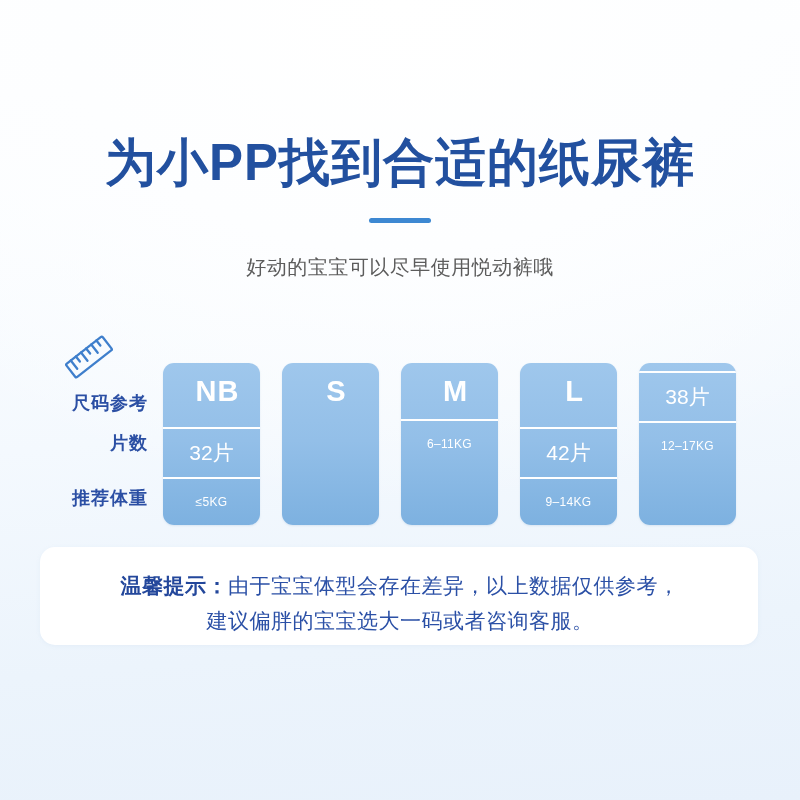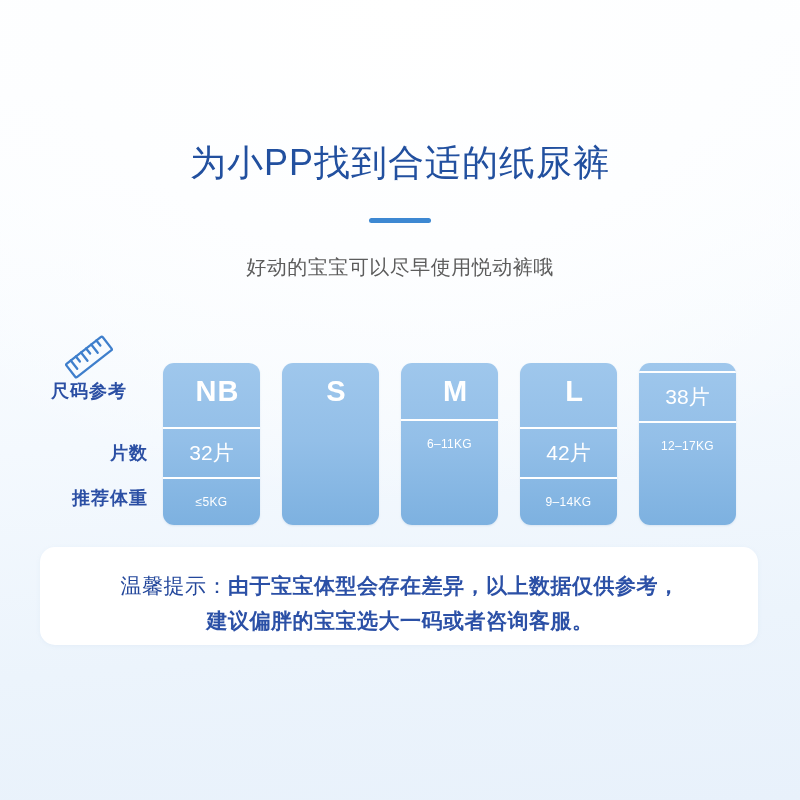--- a/index.html
+++ b/index.html
@@ -25,23 +25,23 @@
 
   
   .header {
     position: absolute;
     top: 132px;
     left: 0;
     width: 800px;
     text-align: center;
   }
   .main-title {
-    font-size: 36px;
+    font-size: 51px;
     line-height: 62px;
-    font-weight: normal;
+    font-weight: bold;
     color: #22509f;
     letter-spacing: 1px;
     white-space: nowrap;
   }
   .title-divider {
     width: 62px;
     height: 5px;
     border-radius: 3px;
     background: #3d88d2;
     margin: 24px auto 0 auto;
@@ -83,22 +83,22 @@
     position: absolute;
     right: 0;
     width: 118px;
     text-align: right;
     font-size: 18px;
     font-weight: bold;
     color: #2b4fa4;
     letter-spacing: 1px;
     white-space: nowrap;
   }
-  .row-label.r0 { top: 16px; text-align: center; }
-  .row-label.r1 { top: 78px; }
+  .row-label.r0 { top: 28px; }
+  .row-label.r1 { top: 68px; }
   .row-label.r2 { top: 123px; }
 
   .columns {
     position: absolute;
     left: 163px;
     top: 0;
     display: flex;
     gap: 22px;
   }
   .size-col {
@@ -151,25 +151,25 @@
     left: 15px;
     top: 21px;
     width: 690px;
     font-size: 21px;
     line-height: 35px;
     color: #2b50a6;
     text-align: center;
     letter-spacing: 0.5px;
   }
   .tip-label {
+    font-weight: bold;
+    color: #23479b;
+  }
+  .tip-text {
     font-weight: normal;
-    color: #23479b;
-  }
-  .tip-text {
-    font-weight: bold;
     text-align: right;
   }
 </style>
 </head>
 <body>
 
 <div id="page">
 
   <div class="header">
     <div class="main-title">为小PP找到合适的纸尿裤</div>

